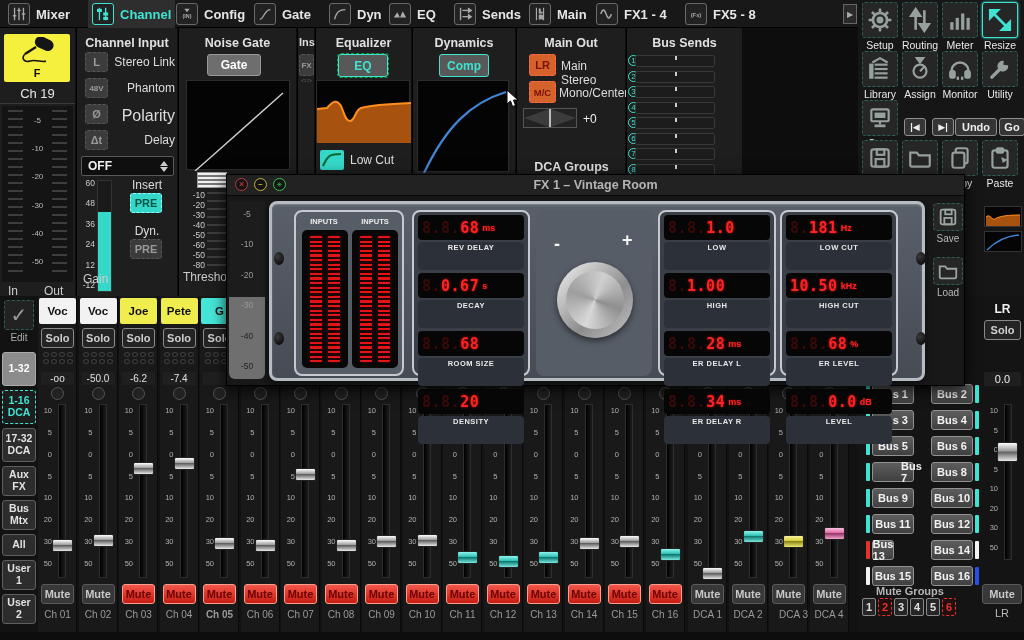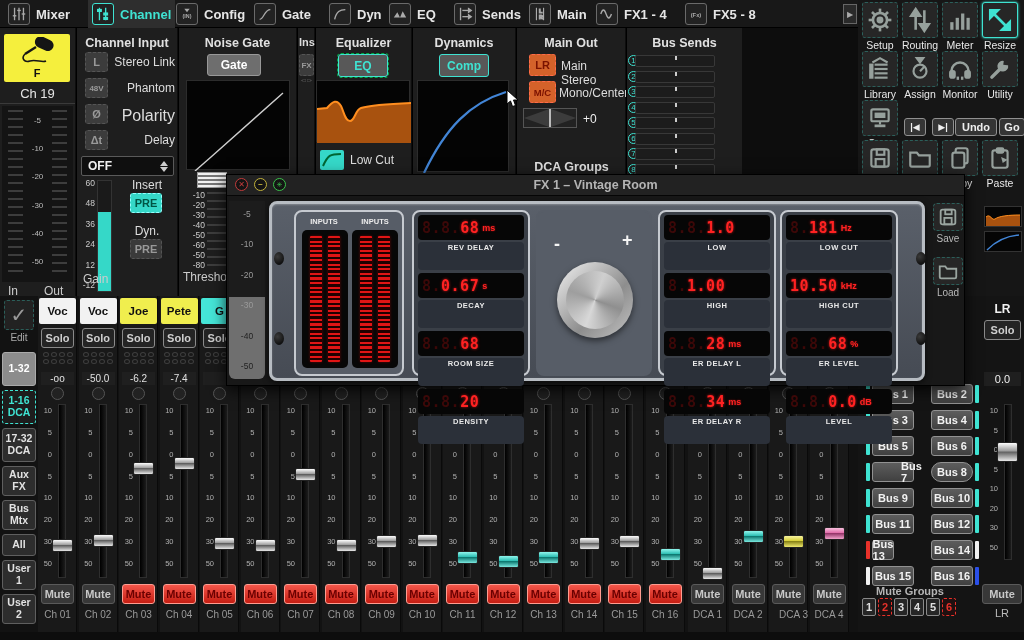--- a/index.html
+++ b/index.html
@@ -723,21 +723,21 @@
               <span>5</span>
               <span>10</span>
               <span>20</span>
               <span>30</span>
               <span>50</span>
             </div>
             <div class="fader-track" style="left: 20px; top: 0px; height: 174px;"></div>
             <div class="fader-cap cap-silver" style="left: 14px; top: calc(80% - 6px);"></div>
           </div>
           <div class="mute-btn mute-on" style="left: 3px; top: 288px; width: 33px;">Mute</div>
-          <div style="position: absolute; left: 0px; top: 313px; width: 39px; text-align: center; font-size: 10px; color: rgb(154, 154, 154);">Ch 05</div>
+          <div style="position: absolute; left: 0px; top: 313px; width: 39px; text-align: center; font-size: 10px; color: rgb(154, 154, 154); font-weight: bold;">Ch 05</div>
         </div>
         <div class="abs" style="position: absolute; left: 240.5px; top: 0px; width: 39px; height: 336px; background: rgb(25, 25, 25); border-right: 1px solid rgb(10, 10, 10);">
           <div style="position: absolute; left: 1px; top: 2px; width: 37px; height: 26px; border-radius: 2px; background: rgb(30, 30, 30); display: flex; align-items: center; justify-content: center; font-size: 11.5px; font-weight: bold; color: rgb(17, 17, 17);"></div>
           <div class="solo-btn" style="left: 3px; top: 32px; width: 33px;">Solo</div>
           <div style="position: absolute; left: 2px; top: 56px; width: 35px; display: flex; flex-wrap: wrap; gap: 2px; justify-content: center;">
             <span class="dot"></span>
             <span class="dot"></span>
             <span class="dot"></span>
             <span class="dot"></span>
             <span class="dot"></span>
@@ -1222,21 +1222,21 @@
         <div class="bus-btn" style="left: 14px; top: 114px; width: 42px;">Bus 3</div>
         <div class="bus-tick" style="background: rgb(63, 227, 210); top: 115px; left: 8px;"></div>
         <div class="bus-btn" style="left: 73px; top: 114px; width: 42px;">Bus 4</div>
         <div class="bus-tick" style="background: rgb(63, 227, 210); top: 115px; left: 117px;"></div>
         <div class="bus-btn" style="left: 14px; top: 140px; width: 42px;">Bus 5</div>
         <div class="bus-tick" style="background: rgb(63, 227, 210); top: 141px; left: 8px;"></div>
         <div class="bus-btn" style="left: 73px; top: 140px; width: 42px;">Bus 6</div>
         <div class="bus-tick" style="background: rgb(63, 227, 210); top: 141px; left: 117px;"></div>
         <div class="bus-btn" style="left: 14px; top: 166px; width: 42px; padding-left: 37px;">Bus 7</div>
         <div class="bus-tick" style="background: rgb(63, 227, 210); top: 167px; left: 8px;"></div>
-        <div class="bus-btn" style="left: 73px; top: 166px; width: 42px; border-radius: 10px;">Bus 8</div>
+        <div class="bus-btn" style="left: 73px; top: 166px; width: 42px;">Bus 8</div>
         <div class="bus-tick" style="background: rgb(63, 227, 210); top: 167px; left: 117px;"></div>
         <div class="bus-btn" style="left: 14px; top: 192px; width: 42px;">Bus 9</div>
         <div class="bus-tick" style="background: rgb(63, 227, 210); top: 193px; left: 8px;"></div>
         <div class="bus-btn" style="left: 73px; top: 192px; width: 42px;">Bus 10</div>
         <div class="bus-tick" style="background: rgb(63, 227, 210); top: 193px; left: 117px;"></div>
         <div class="bus-btn" style="left: 14px; top: 218px; width: 42px;">Bus 11</div>
         <div class="bus-tick" style="background: rgb(63, 227, 210); top: 219px; left: 8px;"></div>
         <div class="bus-btn" style="left: 73px; top: 218px; width: 42px;">Bus 12</div>
         <div class="bus-tick" style="background: rgb(63, 227, 210); top: 219px; left: 117px;"></div>
         <div class="bus-btn" style="left: 14px; top: 244px; width: 22px;">Bus 13</div>

